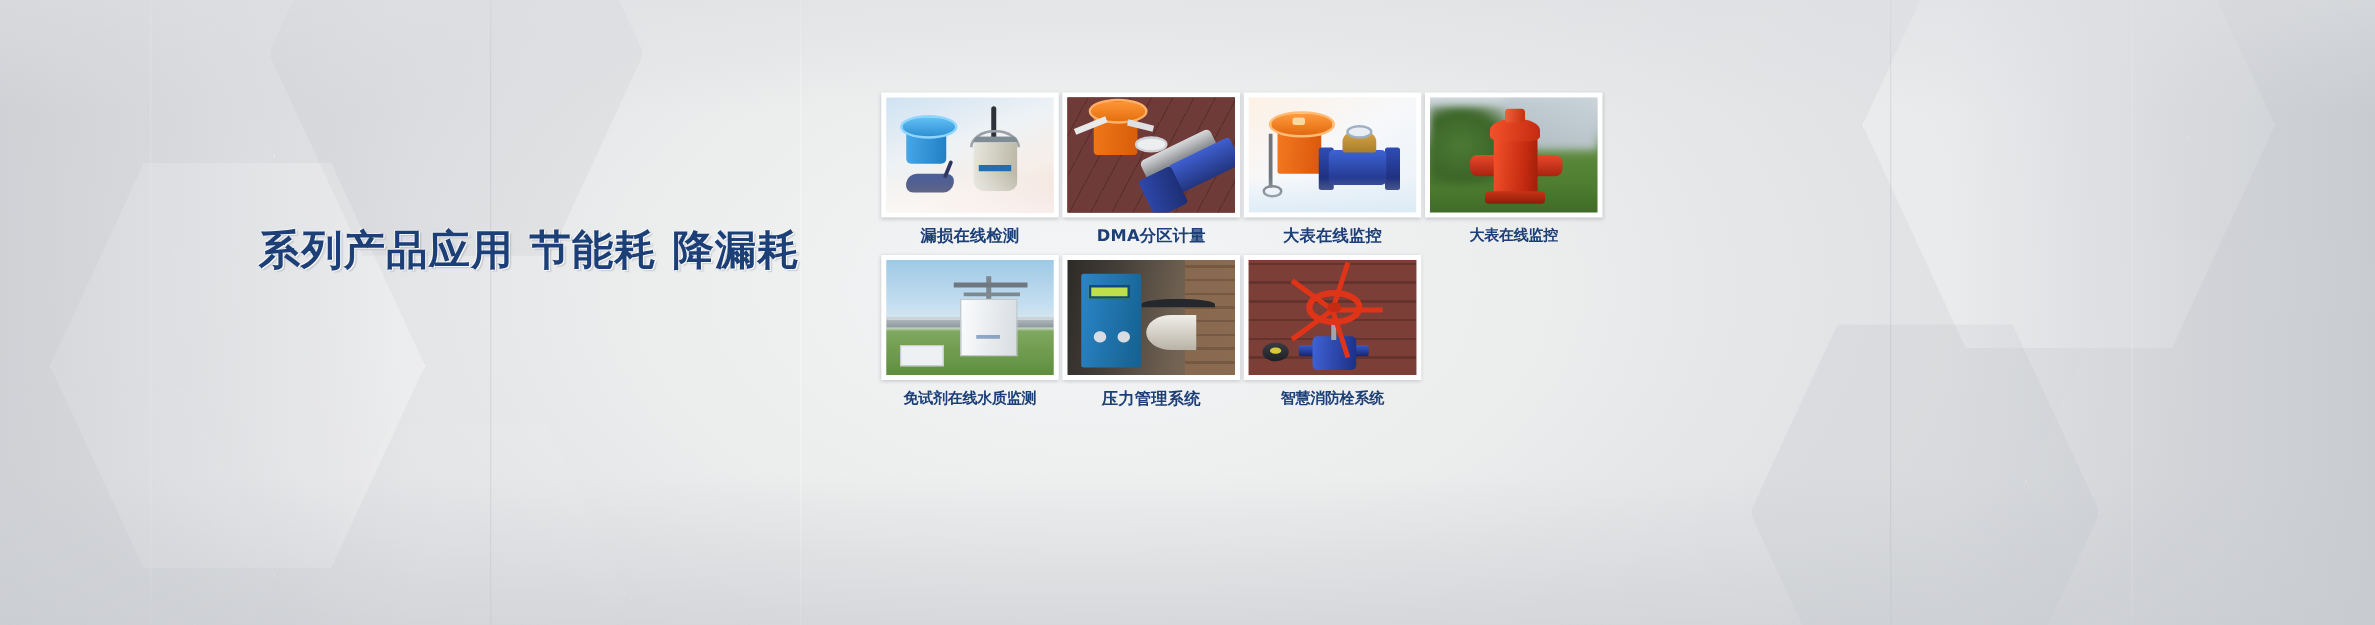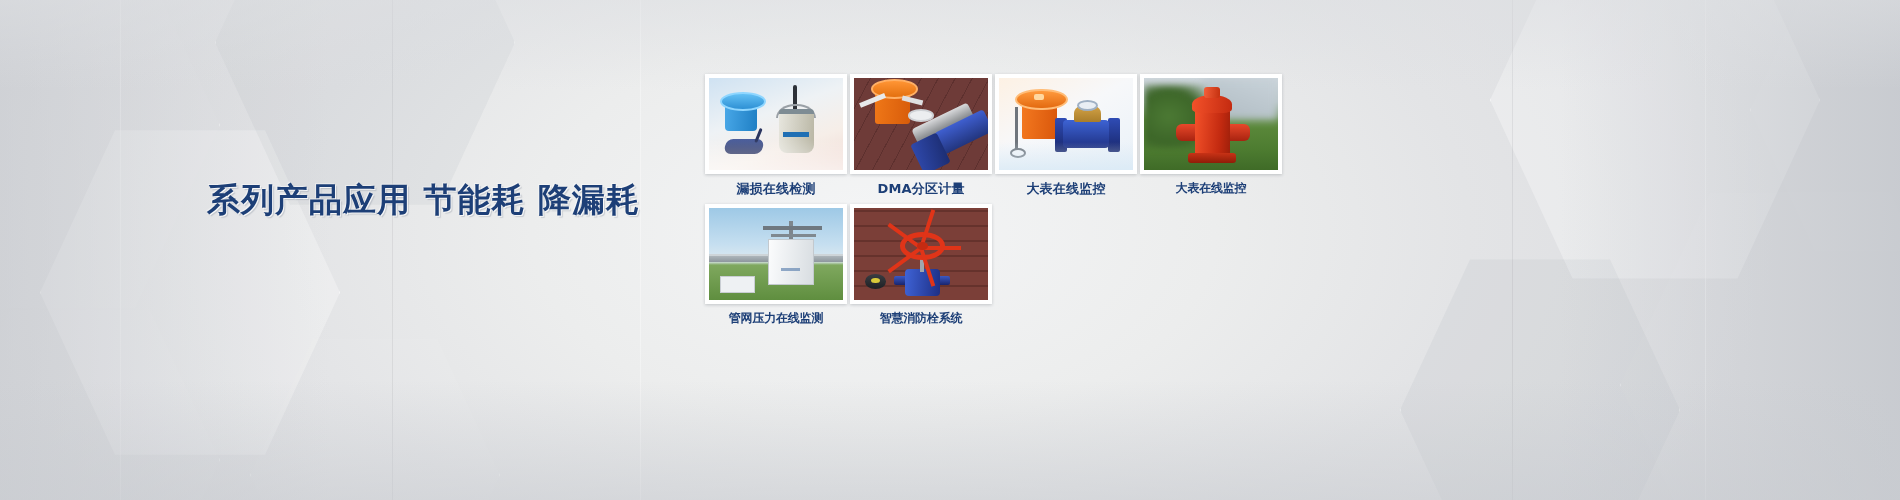--- a/index.html
+++ b/index.html
@@ -394,23 +394,37 @@
           <div class="road"></div>
             <div class="plate"></div>
           <div class="mast"></div>
             <div class="arm1"></div>
             <div class="arm2"></div>
           <div class="cab">
               <div class="cab-lbl" style="left:28%;top:62%;width:44%;height:8%;"></div>
             </div>
         </div>
       </div>
-      <div class="cap sm">管网压力在线监测</div>
-    </div>
-
+      <div class="cap sm">免试剂在线水质监测</div>
+    </div>
+
+    <div class="cell">
+      <div class="thumb">
+        <div class="pic sc-dim">
+          <div class="brickwall"></div>
+          <div class="pipe-grey"></div>
+            <div class="hose"></div>
+          <div class="panel"></div>
+            <div class="pscr"></div>
+          <div class="pknob1"></div>
+            <div class="pknob2"></div>
+        </div>
+      </div>
+      <div class="cap">压力管理系统</div>
+    </div>
 
     <div class="cell">
       <div class="thumb">
         <div class="pic sc-brick2">
           <div class="cover"></div>
           <div class="vflange"></div>
             <div class="vbody"></div>
             <div class="stem"></div>
           <div class="wheel"></div>
           <div class="spoke" style="transform:rotate(0deg);"></div>

